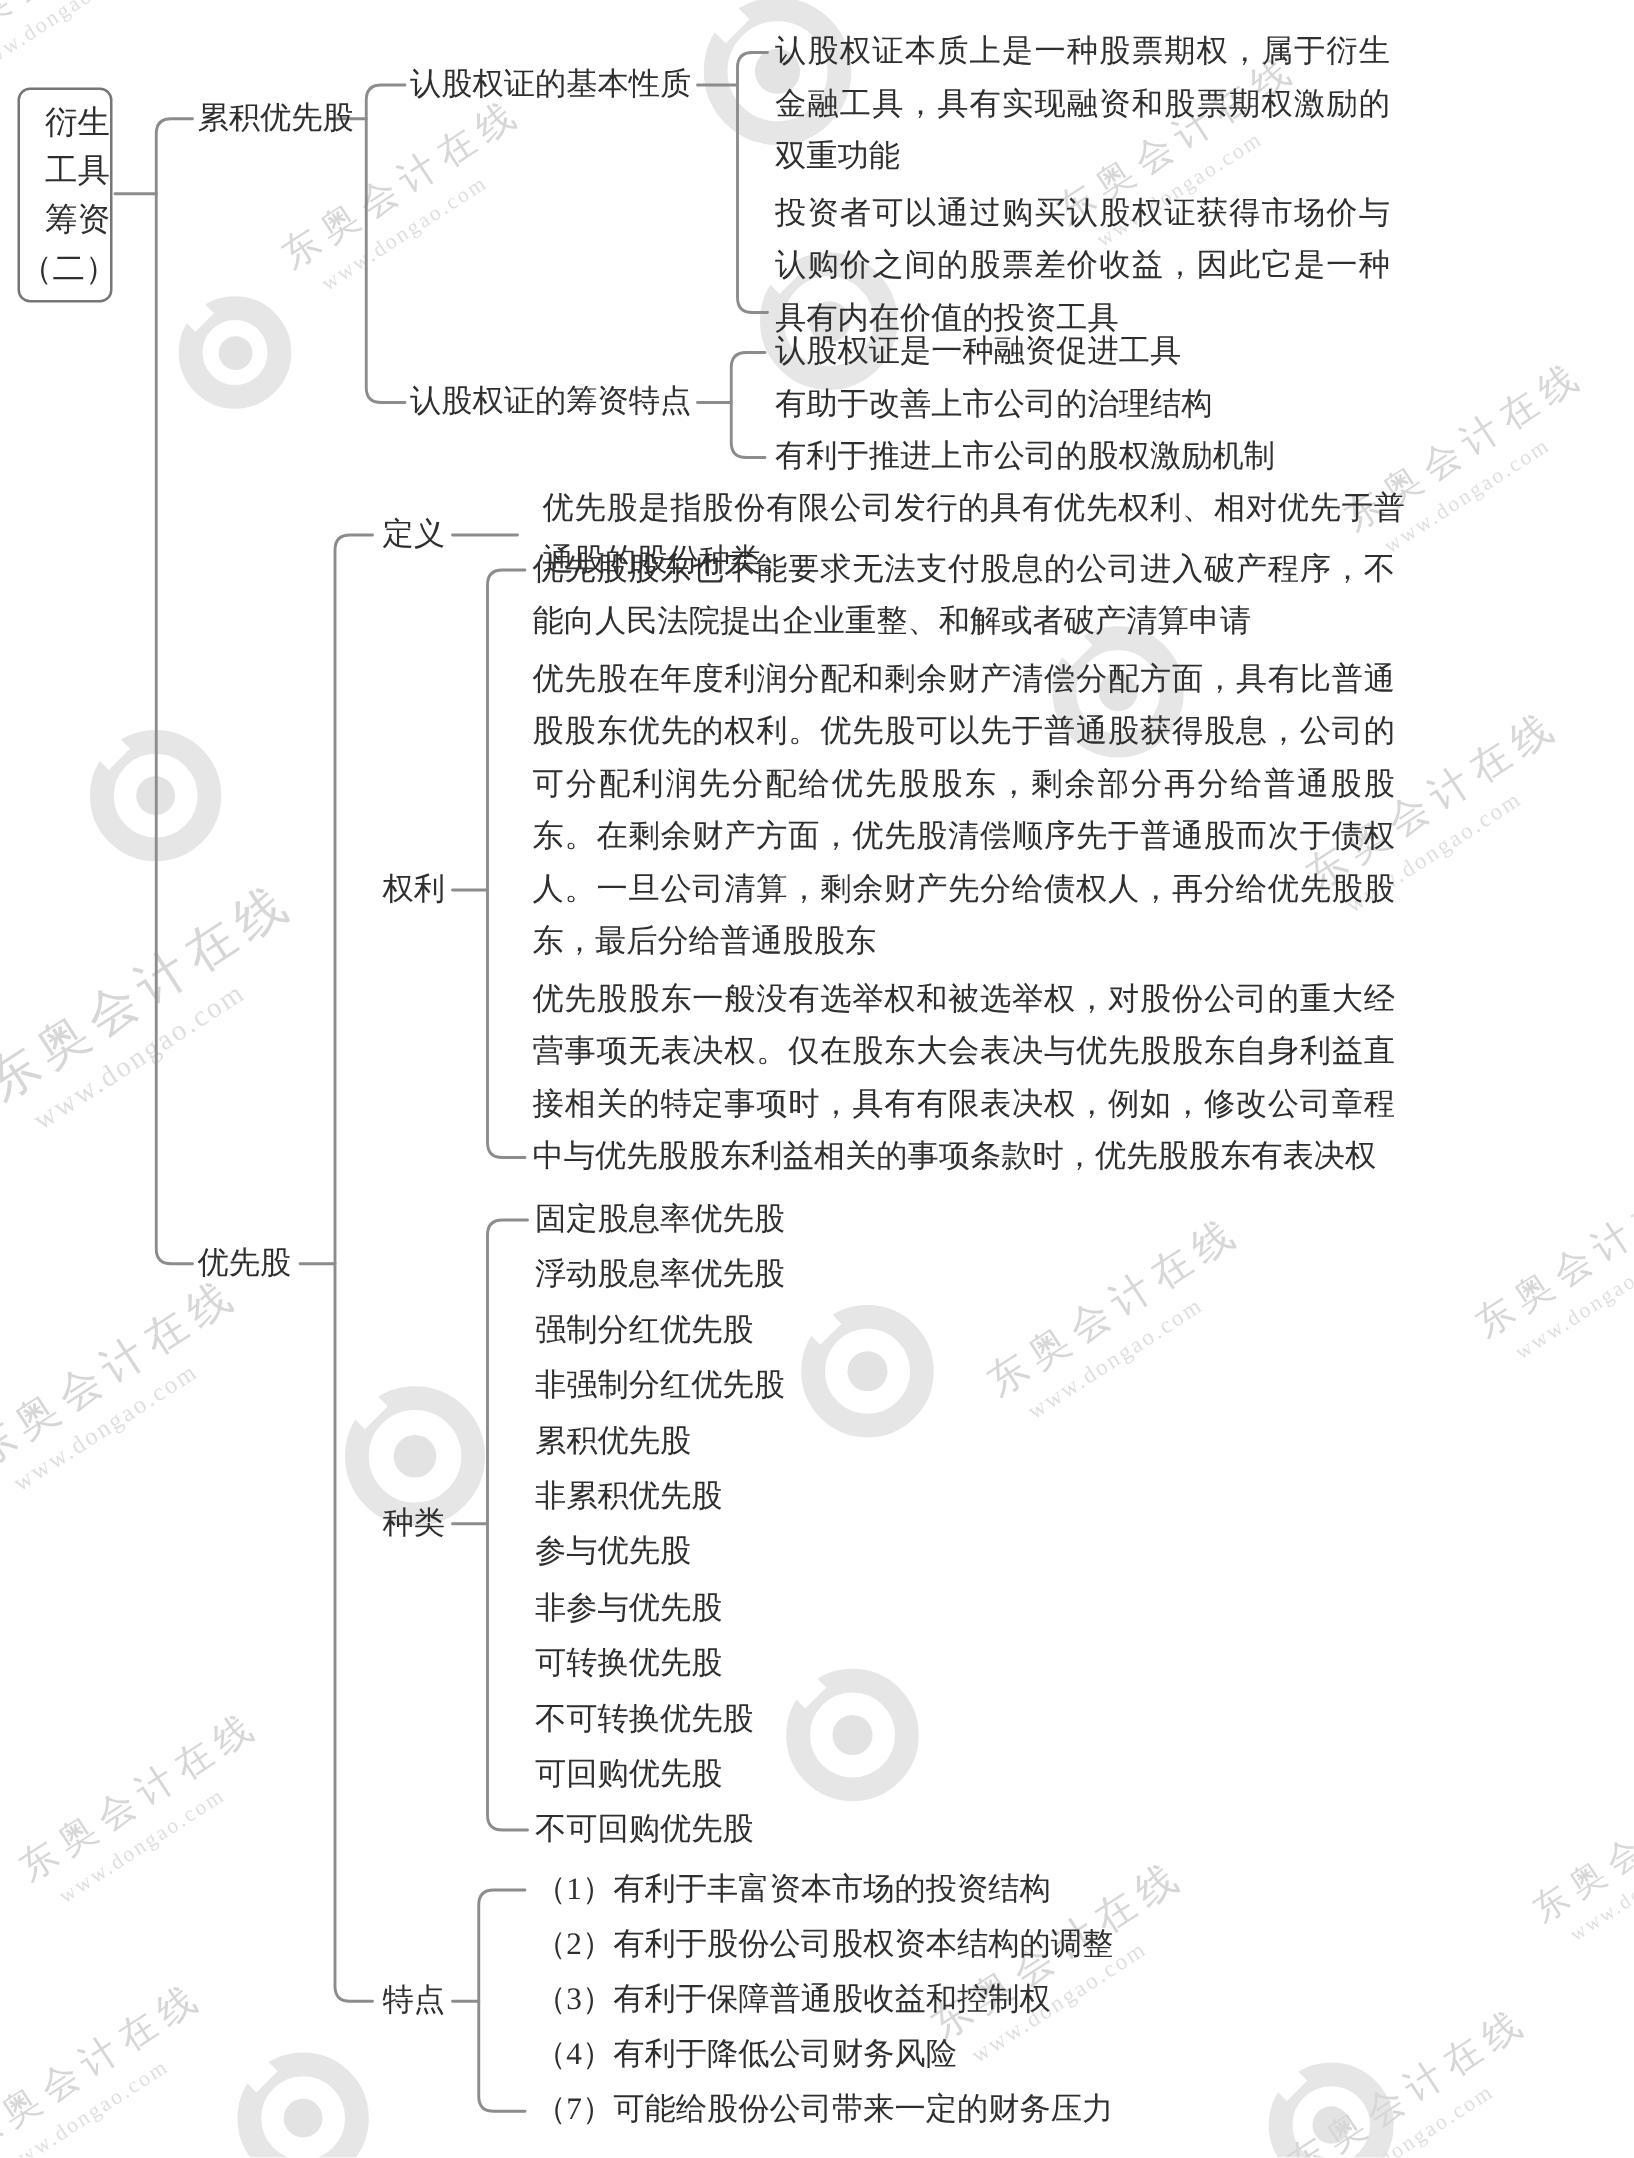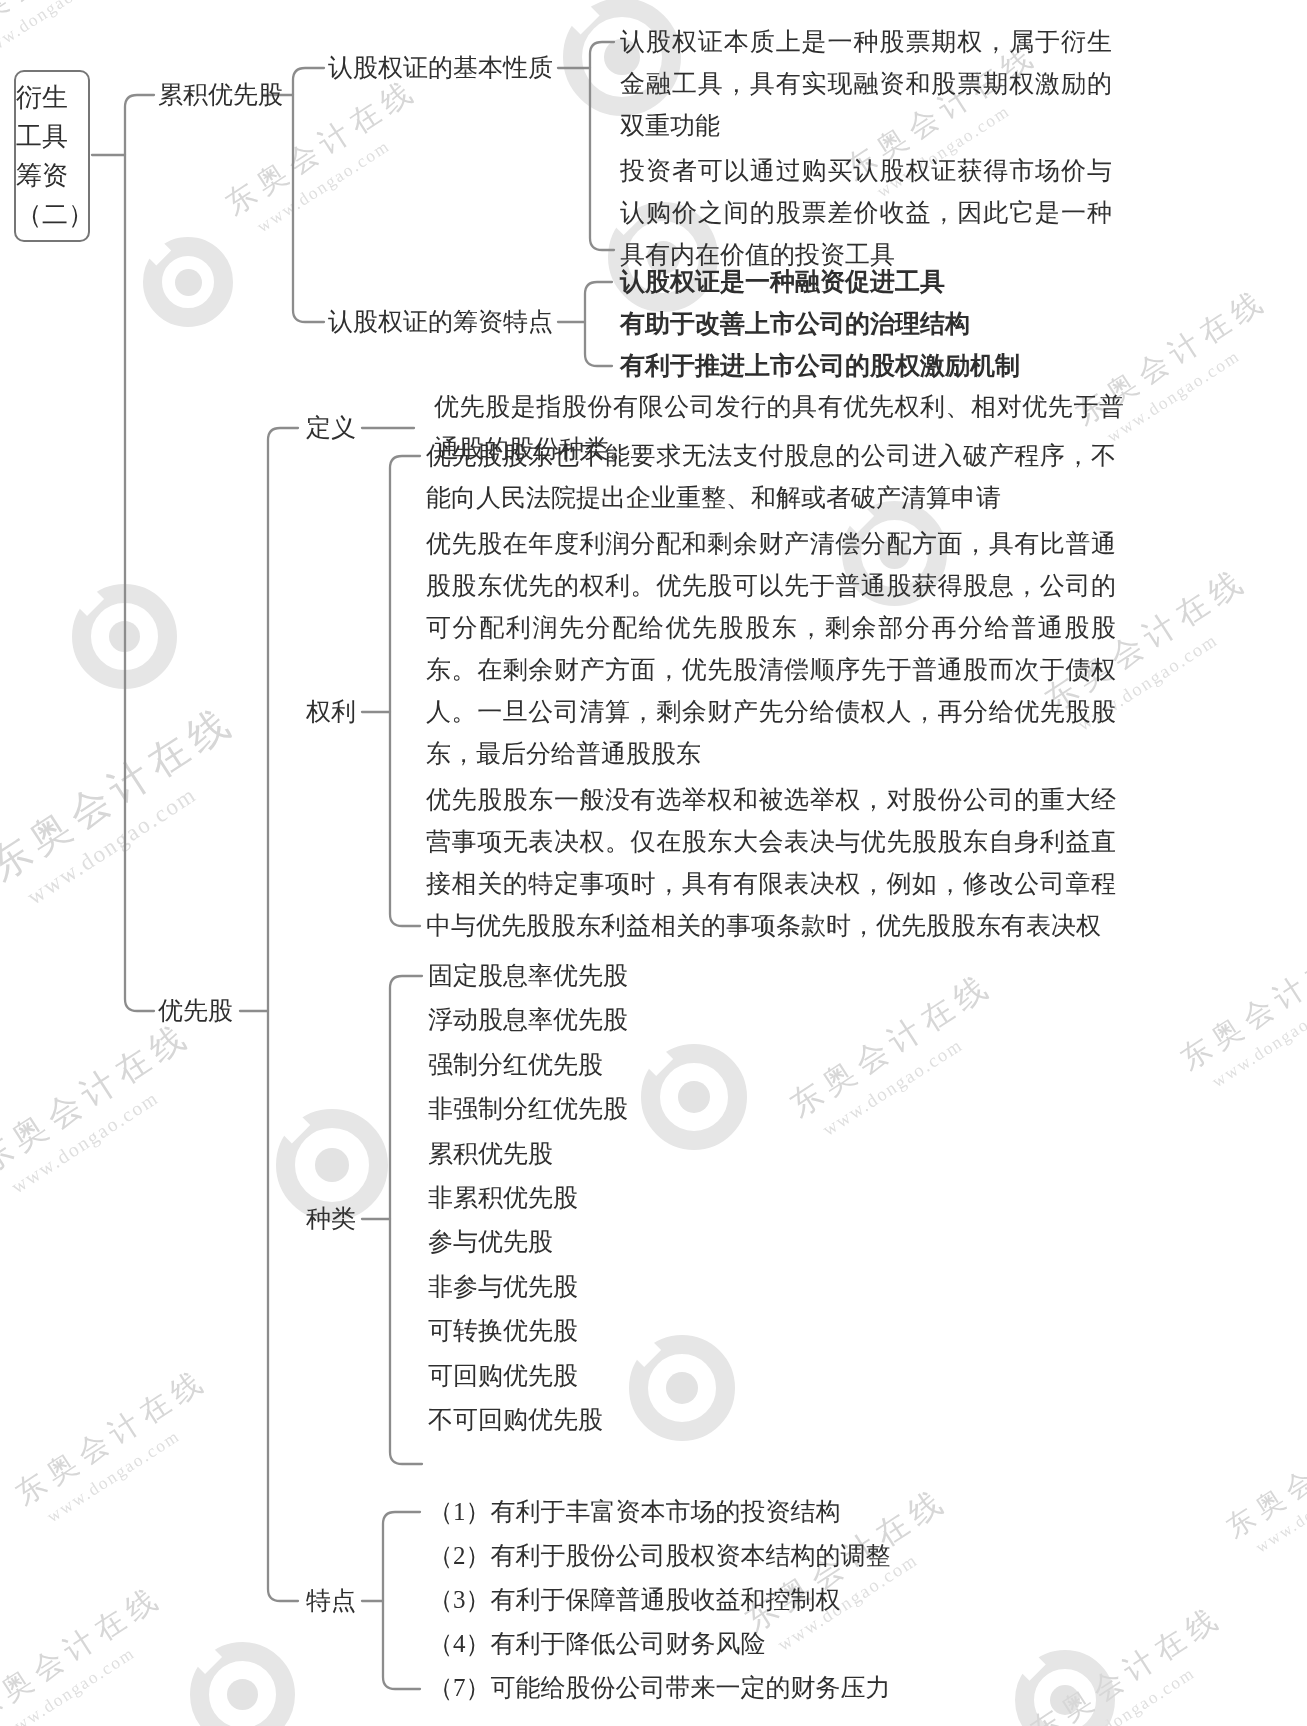--- a/index.html
+++ b/index.html
@@ -20,28 +20,28 @@
   .logo-ring{position:absolute;left:0;top:0;right:0;bottom:0;border:19px solid #e6e6e6;border-radius:50%;}
   .logo-dot{position:absolute;width:30%;height:30%;left:35%;top:35%;background:#e3e3e3;border-radius:50%;}
   .logo-notch{position:absolute;width:23%;height:23%;left:3%;top:3%;background:#ffffff;transform:rotate(45deg);}
   
   .connectors{position:absolute;left:0;top:0;}
   .connectors path{fill:none;stroke:#8c8c8c;stroke-width:2.3;stroke-linecap:round;}
   
   .root-box{
     position:absolute;left:14px;top:70px;width:76px;height:172px;
     box-sizing:border-box;border:2.5px solid #767676;border-radius:10px;
-    text-align:left;padding-top:6px;
+    text-align:right;padding-top:6px;
   }
   .root-line{display:block;font-size:26px;line-height:39px;white-space:nowrap;}
   .node-label{position:absolute;font-size:25px;line-height:28px;white-space:nowrap;}
   .leaf-block{position:absolute;font-size:25px;}
   .leaf-block p{margin:0 0 3px 0;line-height:42px;text-align:justify;}
   .leaf-block.rights p{margin:0 0 4px 0;}
-  .items-42 div{line-height:42px;white-space:nowrap;font-weight:bold;}
+  .items-42 div{line-height:42px;white-space:nowrap;}
   .items-444 div{line-height:44.4px;white-space:nowrap;}
   .items-44 div{line-height:44px;white-space:nowrap;}
 </style>
 </head>
 <body>
 
 <div class="canvas">
 
   <div class="wm-layer">
     <div class="logo" style="left:563px;top:-2px;width:118px;height:118px">
@@ -212,20 +212,21 @@
   <div class="leaf-block items-444" style="left:428px;top:954px;width:420px">
     <div>固定股息率优先股</div>
     <div>浮动股息率优先股</div>
     <div>强制分红优先股</div>
     <div>非强制分红优先股</div>
     <div>累积优先股</div>
     <div>非累积优先股</div>
     <div>参与优先股</div>
     <div>非参与优先股</div>
     <div>可转换优先股</div>
+    <div>不可转换优先股</div>
     <div>可回购优先股</div>
     <div>不可回购优先股</div>
   </div>
 
   <div class="node-label" style="left:306px;top:1587px">特点</div>
   <div class="leaf-block items-44" style="left:428px;top:1490px;width:560px">
     <div>（1）有利于丰富资本市场的投资结构</div>
     <div>（2）有利于股份公司股权资本结构的调整</div>
     <div>（3）有利于保障普通股收益和控制权</div>
     <div>（4）有利于降低公司财务风险</div>

